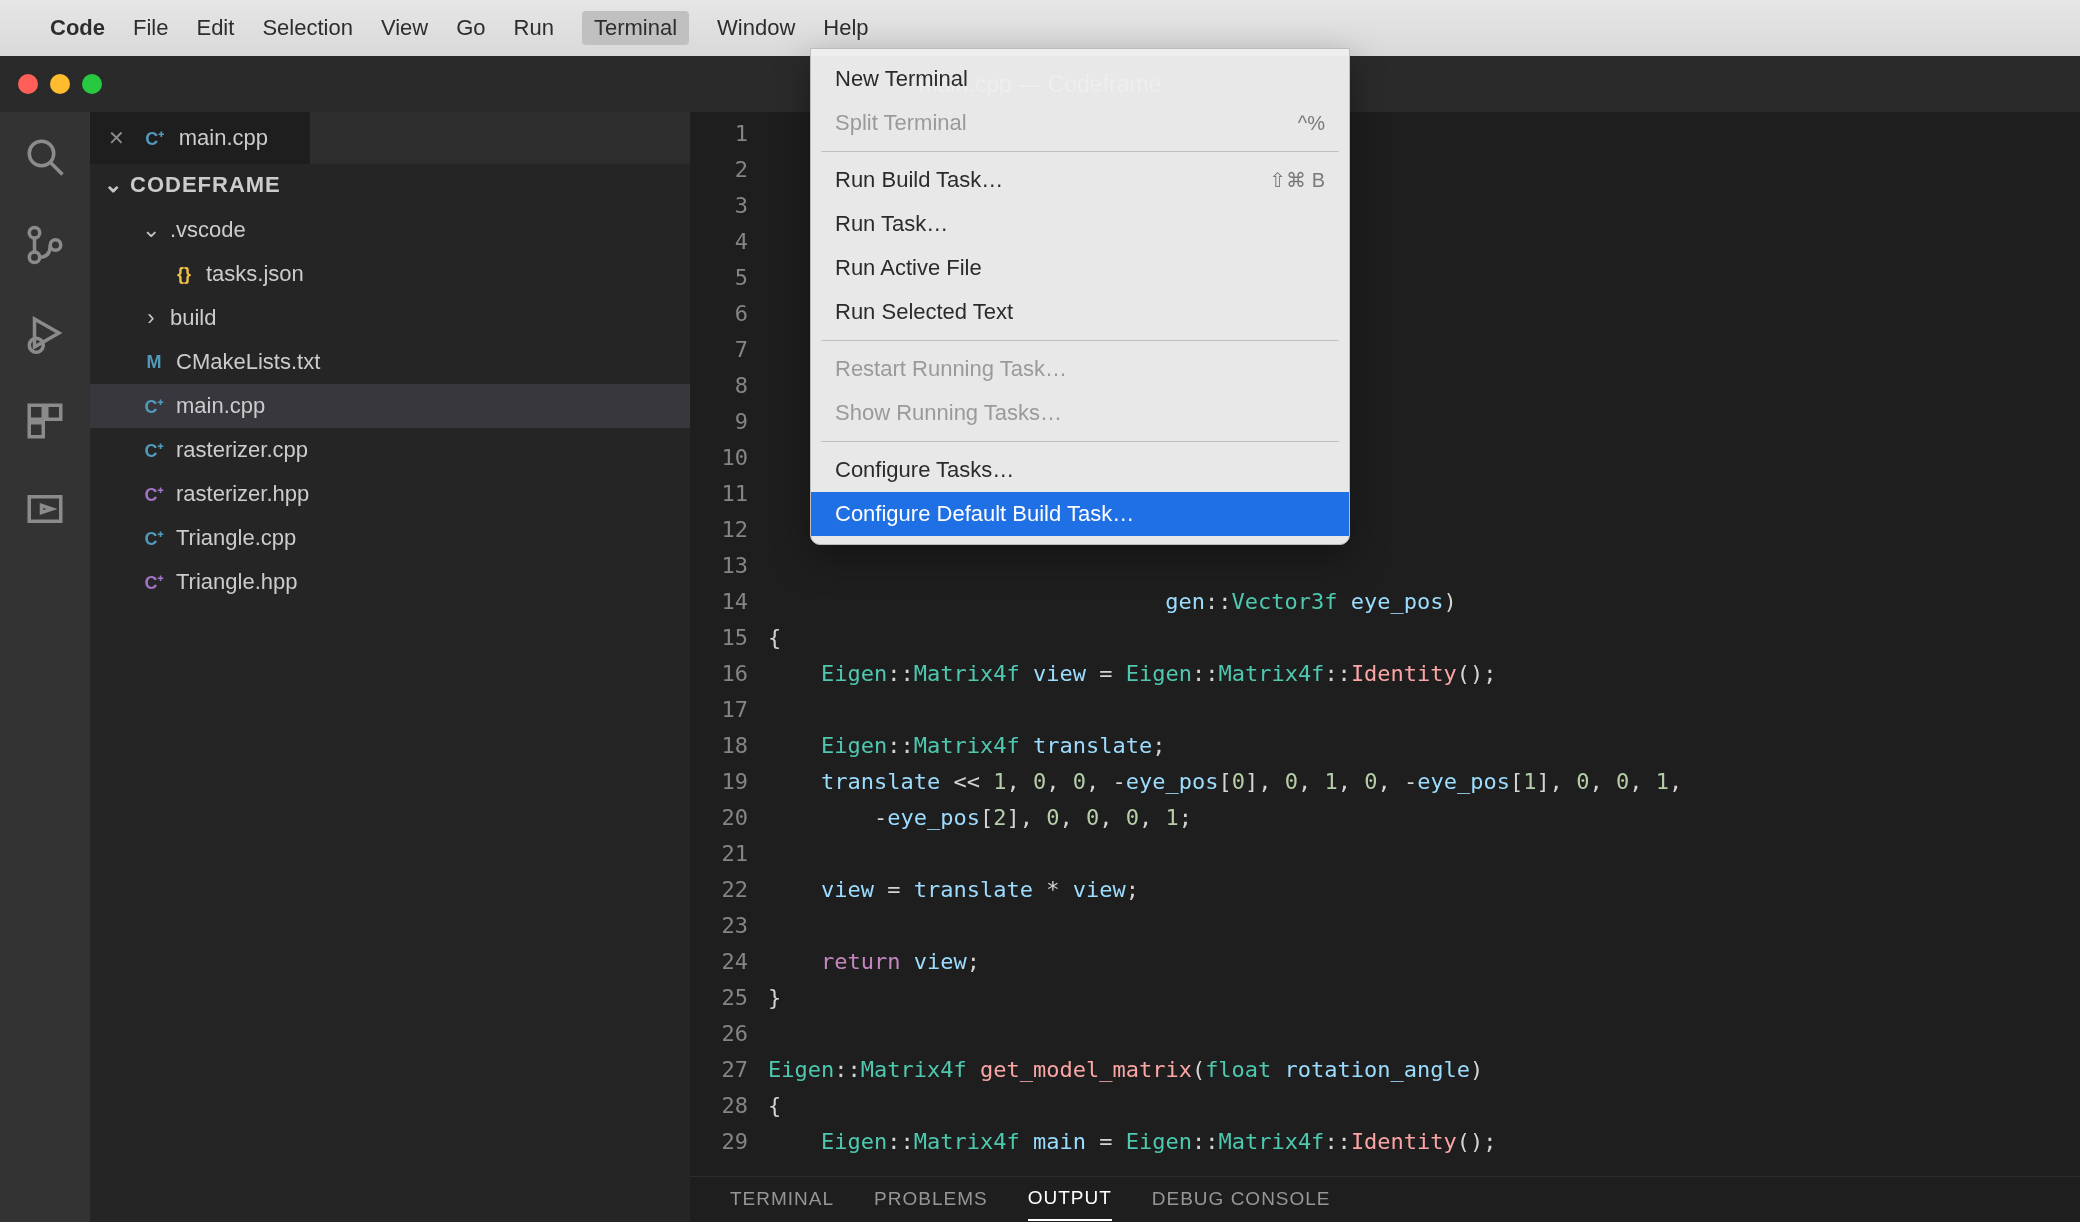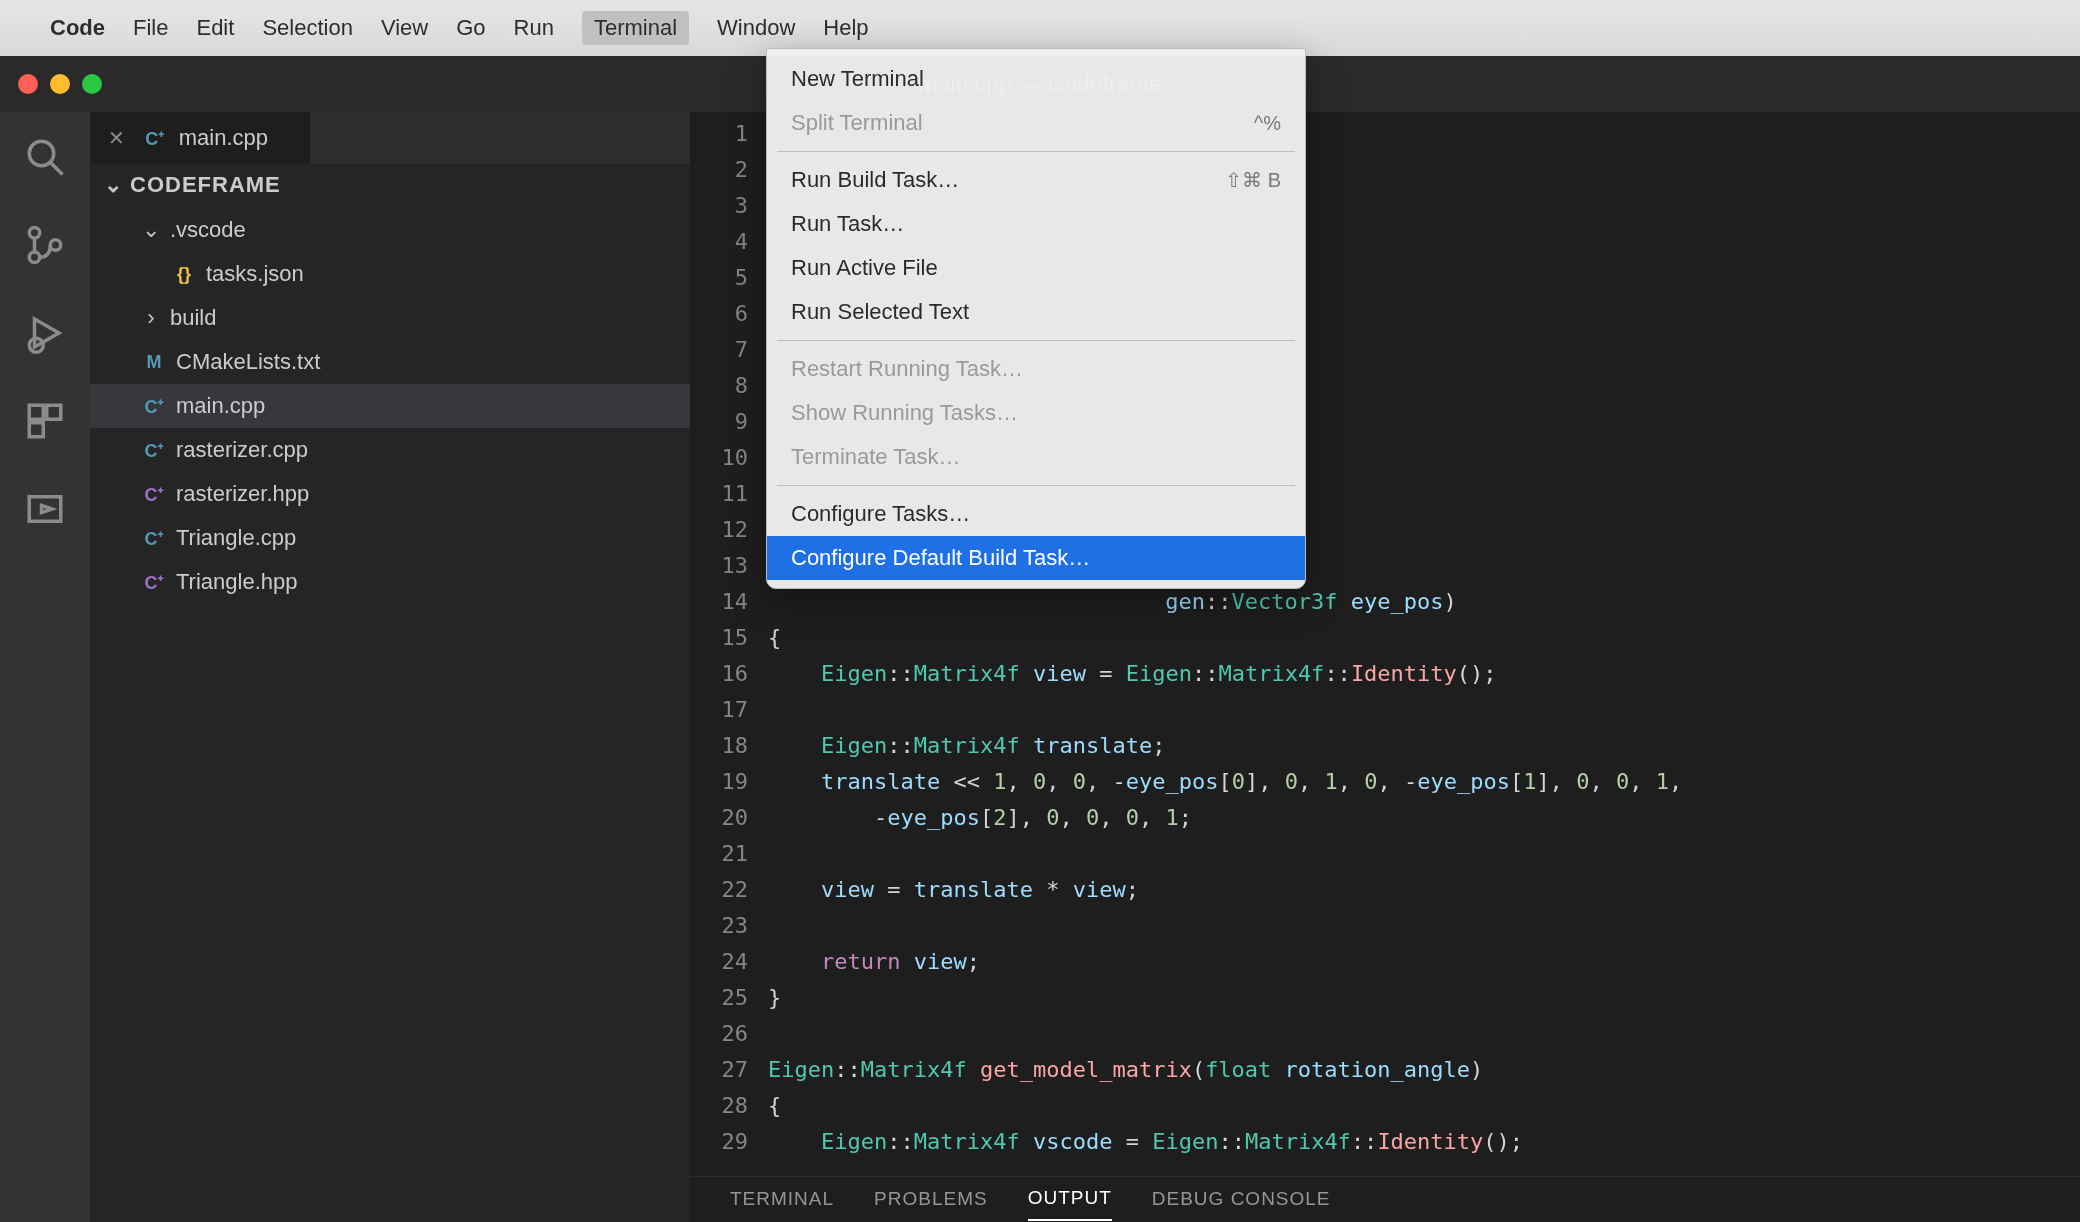--- a/index.html
+++ b/index.html
@@ -73,21 +73,21 @@
 .k-num{ color:#b5cea8; }
 .k-var{ color:#9cdcfe; }
 
 .panel-tabs{ height:54px; background:#1e1e1e; border-top:1px solid #2d2d2d; display:flex; align-items:center; gap:40px; padding:0 40px; font-size:19px; letter-spacing:1px;}
 .panel-tabs span{ color:#969696; padding-bottom:10px; }
 .panel-tabs span.active{ color:#ffffff; border-bottom:2px solid #ffffff; }
 
 
 .dropdown{
   position:absolute;
-  left:766px; top:48px;
+  left:810px; top:48px;
   width:540px;
   background:rgba(238,238,238,0.97);
   border:1px solid #bcbcbc;
   border-radius:0 0 10px 10px;
   box-shadow:0 12px 36px rgba(0,0,0,0.35);
   padding:8px 0;
   font-size:22px;
   color:#2b2b2b;
 }
 .dropdown .item{ display:flex; justify-content:space-between; align-items:center; padding:6px 24px; height:44px;}
@@ -226,21 +226,21 @@
     <span class="k-var">translate</span> &lt;&lt; <span class="k-num">1</span>, <span class="k-num">0</span>, <span class="k-num">0</span>, -<span class="k-var">eye_pos</span>[<span class="k-num">0</span>], <span class="k-num">0</span>, <span class="k-num">1</span>, <span class="k-num">0</span>, -<span class="k-var">eye_pos</span>[<span class="k-num">1</span>], <span class="k-num">0</span>, <span class="k-num">0</span>, <span class="k-num">1</span>,
         -<span class="k-var">eye_pos</span>[<span class="k-num">2</span>], <span class="k-num">0</span>, <span class="k-num">0</span>, <span class="k-num">0</span>, <span class="k-num">1</span>;
 
     <span class="k-var">view</span> = <span class="k-var">translate</span> * <span class="k-var">view</span>;
 
     <span class="k-key">return</span> <span class="k-var">view</span>;
 }
 
 <span class="k-type">Eigen</span>::<span class="k-type">Matrix4f</span> <span class="k-func">get_model_matrix</span>(<span class="k-type">float</span> <span class="k-var">rotation_angle</span>)
 {
-    <span class="k-type">Eigen</span>::<span class="k-type">Matrix4f</span> <span class="k-var">vscode</span> = <span class="k-type">Eigen</span>::<span class="k-type">Matrix4f</span>::<span class="k-func">Identity</span>();
+    <span class="k-type">Eigen</span>::<span class="k-type">Matrix4f</span> <span class="k-var">main</span> = <span class="k-type">Eigen</span>::<span class="k-type">Matrix4f</span>::<span class="k-func">Identity</span>();
 </div>
     </div>
     <div class="panel-tabs">
       <span>TERMINAL</span>
       <span>PROBLEMS</span>
       <span class="active">OUTPUT</span>
       <span>DEBUG CONSOLE</span>
     </div>
   </div>
 </div>
@@ -267,23 +267,20 @@
     <div class="item">
       <span>Run Selected Text</span>
     </div>
     <div class="sep"></div>
     <div class="item disabled">
       <span>Restart Running Task…</span>
     </div>
     <div class="item disabled">
       <span>Show Running Tasks…</span>
     </div>
-    <div class="item disabled">
-      <span>Terminate Task…</span>
-    </div>
     <div class="sep"></div>
     <div class="item">
       <span>Configure Tasks…</span>
     </div>
     <div class="item hl">
       <span>Configure Default Build Task…</span>
     </div>
   </div>
 
 </body></html>

